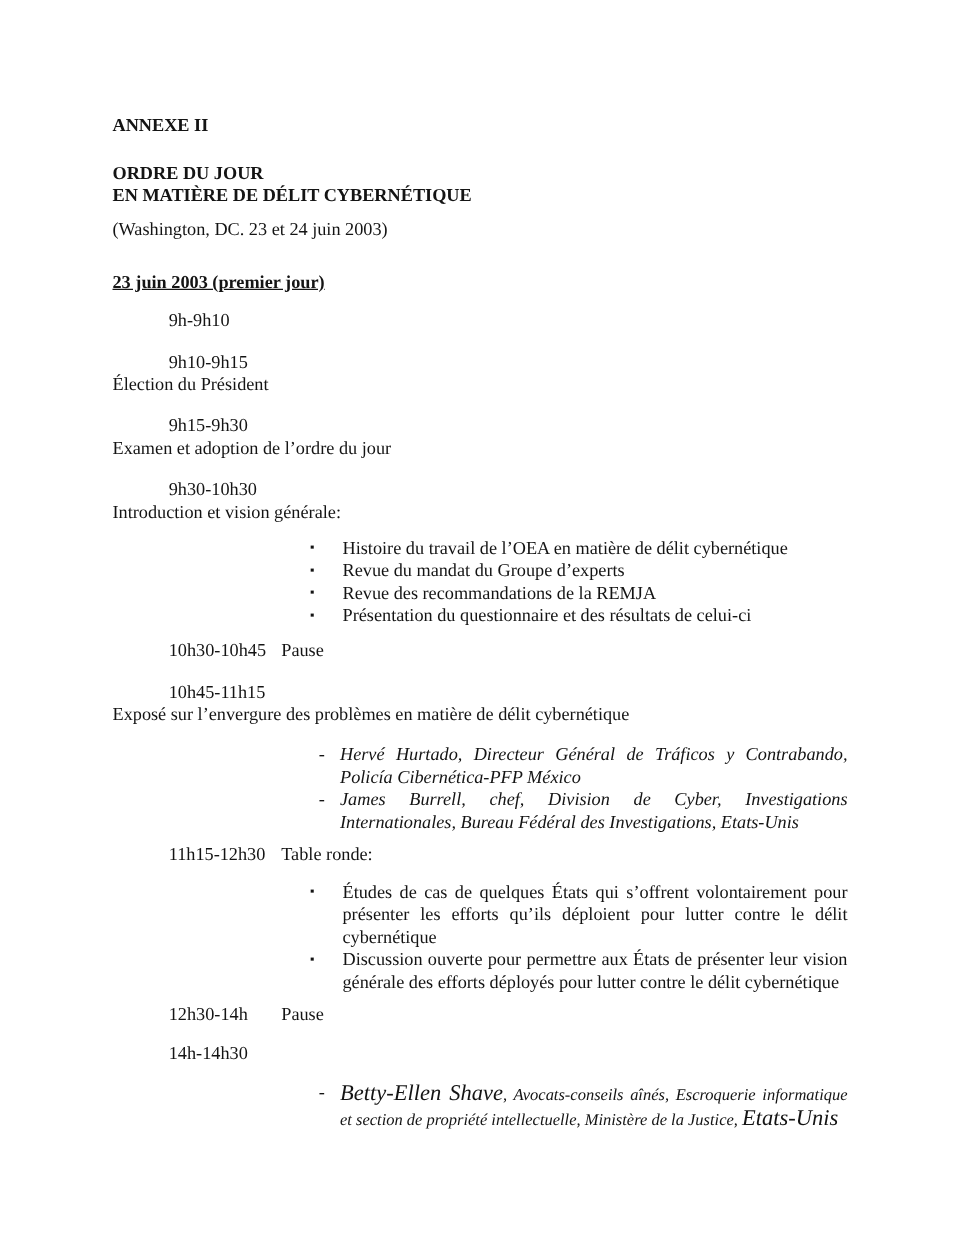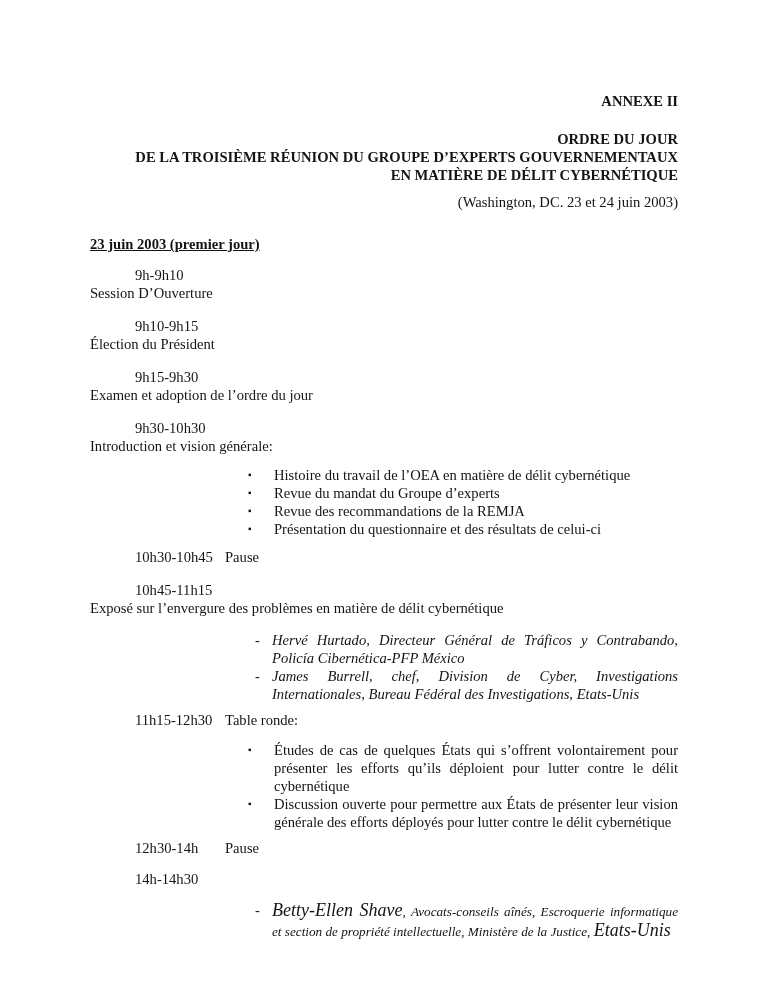--- a/index.html
+++ b/index.html
@@ -3,21 +3,21 @@
 <meta charset="utf-8">
 <style>
   html,body{margin:0;padding:0;background:#ffffff;}
   body{
     width:768px;height:994px;
     font-family:"Liberation Serif", serif;
     font-size:14.6px;line-height:18px;color:#141414;
     -webkit-font-smoothing:antialiased;
   }
   .page{box-sizing:border-box;width:768px;height:994px;padding:92px 90px 0 90px;overflow:hidden;background:#fff;}
-  .center{text-align:right;}
+  .center{text-align:left;}
   .b{font-weight:bold;}
   .it{font-style:italic;}
   .title-block{margin-top:20px;}
   .subtitle{margin-top:9px;font-family:Liberation Serif, serif;}
   .day-heading{margin-top:24px;font-weight:bold;text-decoration:underline;}
   .row{display:flex;}
   .row .time{margin-left:45px;width:90px;flex:none;}
   .row .desc{flex:1;text-align:justify;}
   .sq-list{margin-left:158px;}
   .sq-item{display:flex;}
@@ -39,31 +39,29 @@
 </style>
 </head>
 <body>
 
 <div class="page">
 
   <div class="center b">ANNEXE II</div>
 
   <div class="title-block center b">
     <div>ORDRE DU JOUR</div>
-    <div>DE LA TROISIÈME RÉUNION DU GROUPE D’EXPERTS GOUVERNEMENTAUX</div>
     <div>EN MATIÈRE DE DÉLIT CYBERNÉTIQUE</div>
   </div>
 
   <div class="subtitle center">(Washington, DC. 23 et 24 juin 2003)</div>
 
   <div class="day-heading">23 juin 2003 (premier jour)</div>
 
   <div class="row g13">
     <span class="time">9h-9h10</span>
-    <span class="desc">Session D’Ouverture</span>
   </div>
 
   <div class="row g15">
     <span class="time">9h10-9h15</span>
     <span class="desc">Élection du Président</span>
   </div>
 
   <div class="row g15">
     <span class="time">9h15-9h30</span>
     <span class="desc">Examen et adoption de l’ordre du jour</span>

